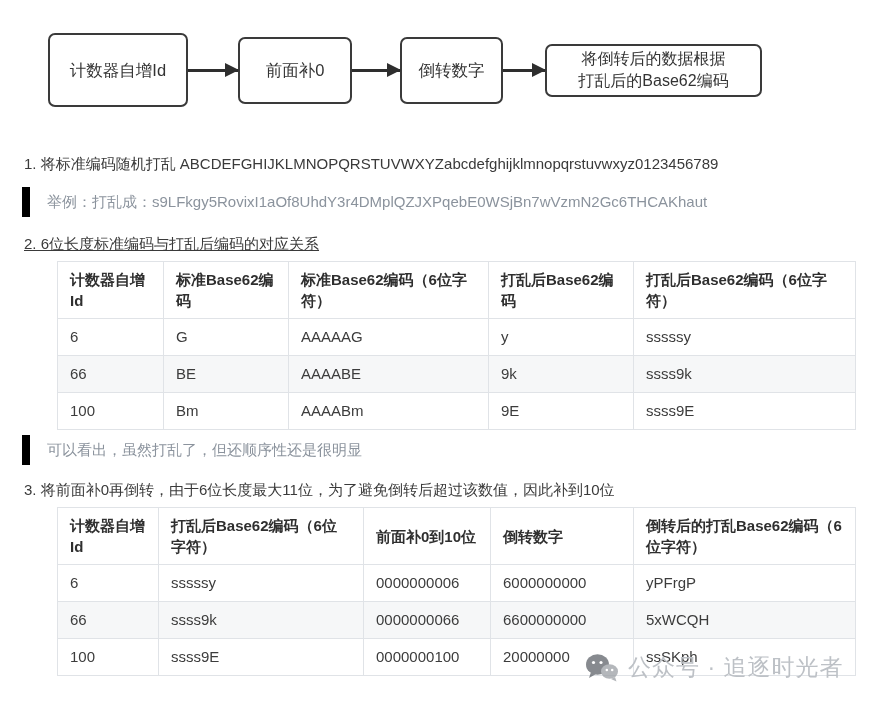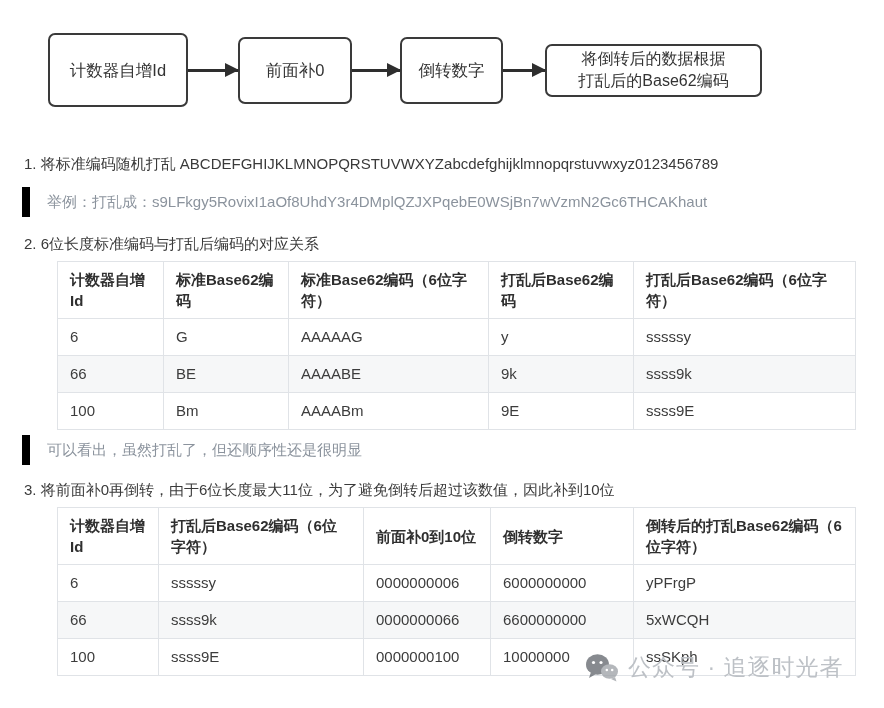--- a/index.html
+++ b/index.html
@@ -63,21 +63,21 @@
   }
 
   
   .olitem {
     margin: 0 24px 0 24px;
     font-size: 15px;
     color: #3a3a3a;
     line-height: 21px;
   }
   .step1 { margin-top: 46px; }
-  .step2 { margin-top: 16px; }
+  .step2 { margin-top: 16px; text-decoration: underline; }
   .step3 { margin-top: 14px; }
   .quote {
     margin-left: 22px;
     border-left: 8px solid #000000;
     padding: 5px 10px 5px 17px;
     color: #8b939d;
     font-size: 15px;
     line-height: 20px;
   }
   .q1 { margin-top: 13px; }
@@ -240,21 +240,21 @@
         <td>66</td>
         <td>ssss9k</td>
         <td>0000000066</td>
         <td>6600000000</td>
         <td>5xWCQH</td>
       </tr>
       <tr>
         <td>100</td>
         <td>ssss9E</td>
         <td>0000000100</td>
-        <td>10000000</td>
+        <td>20000000</td>
         <td>ssSKph</td>
       </tr>
     </tbody>
   </table>
 
   <div class="watermark">
     <svg class="wechat-glyph" width="34" height="29" viewBox="0 0 34 29">
       <ellipse cx="12.5" cy="11.5" rx="11.5" ry="10.2" fill="#5f646a"></ellipse>
       <path d="M6 19 L4 25 L11 21 Z" fill="#5f646a"></path>
       <circle cx="8.5" cy="9.5" r="1.6" fill="#ffffff"></circle>

